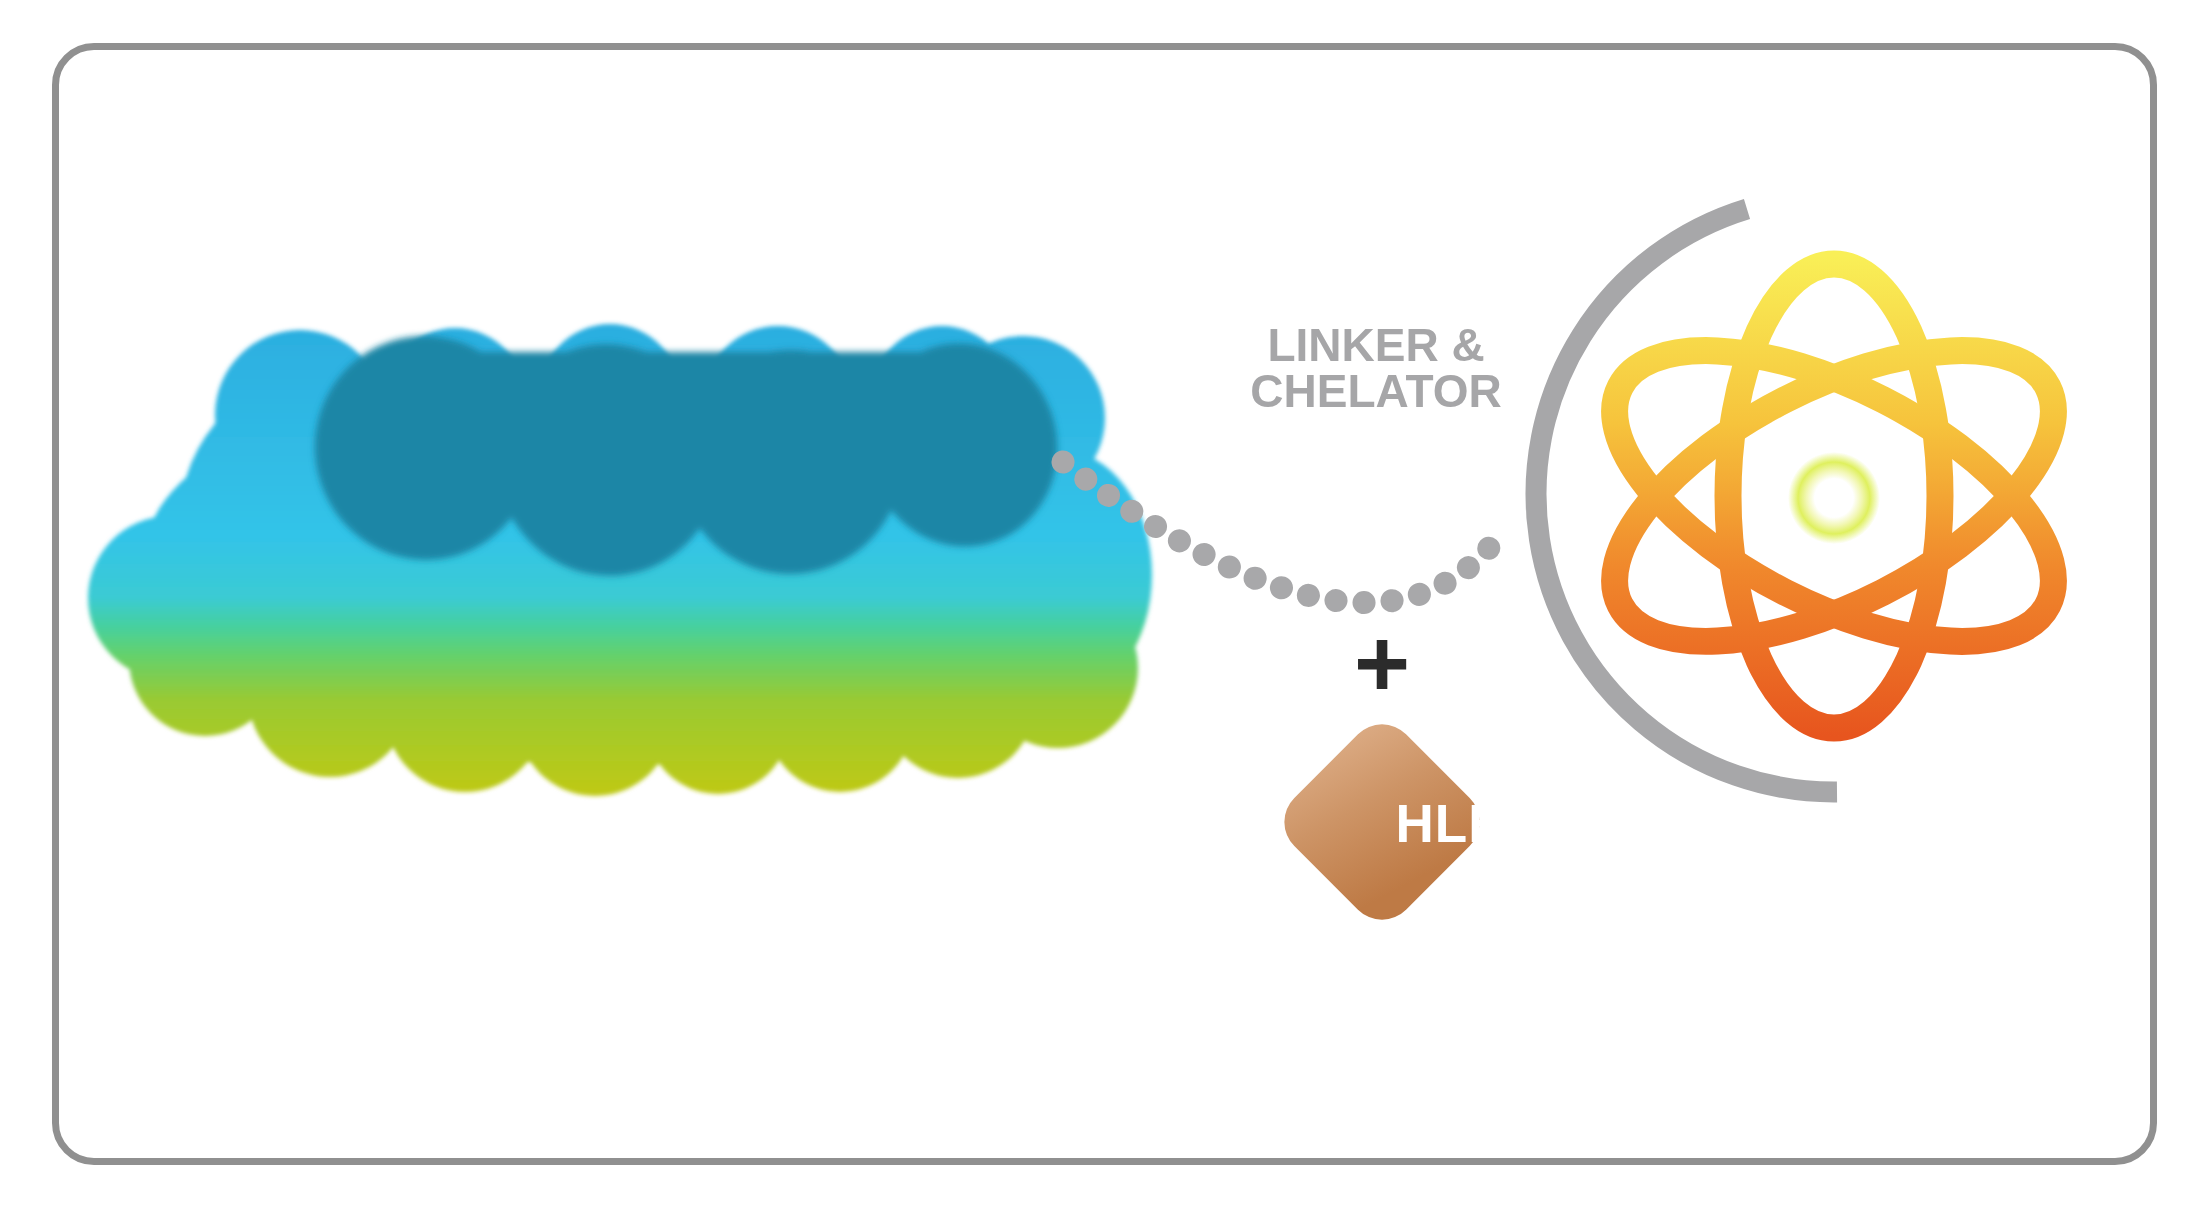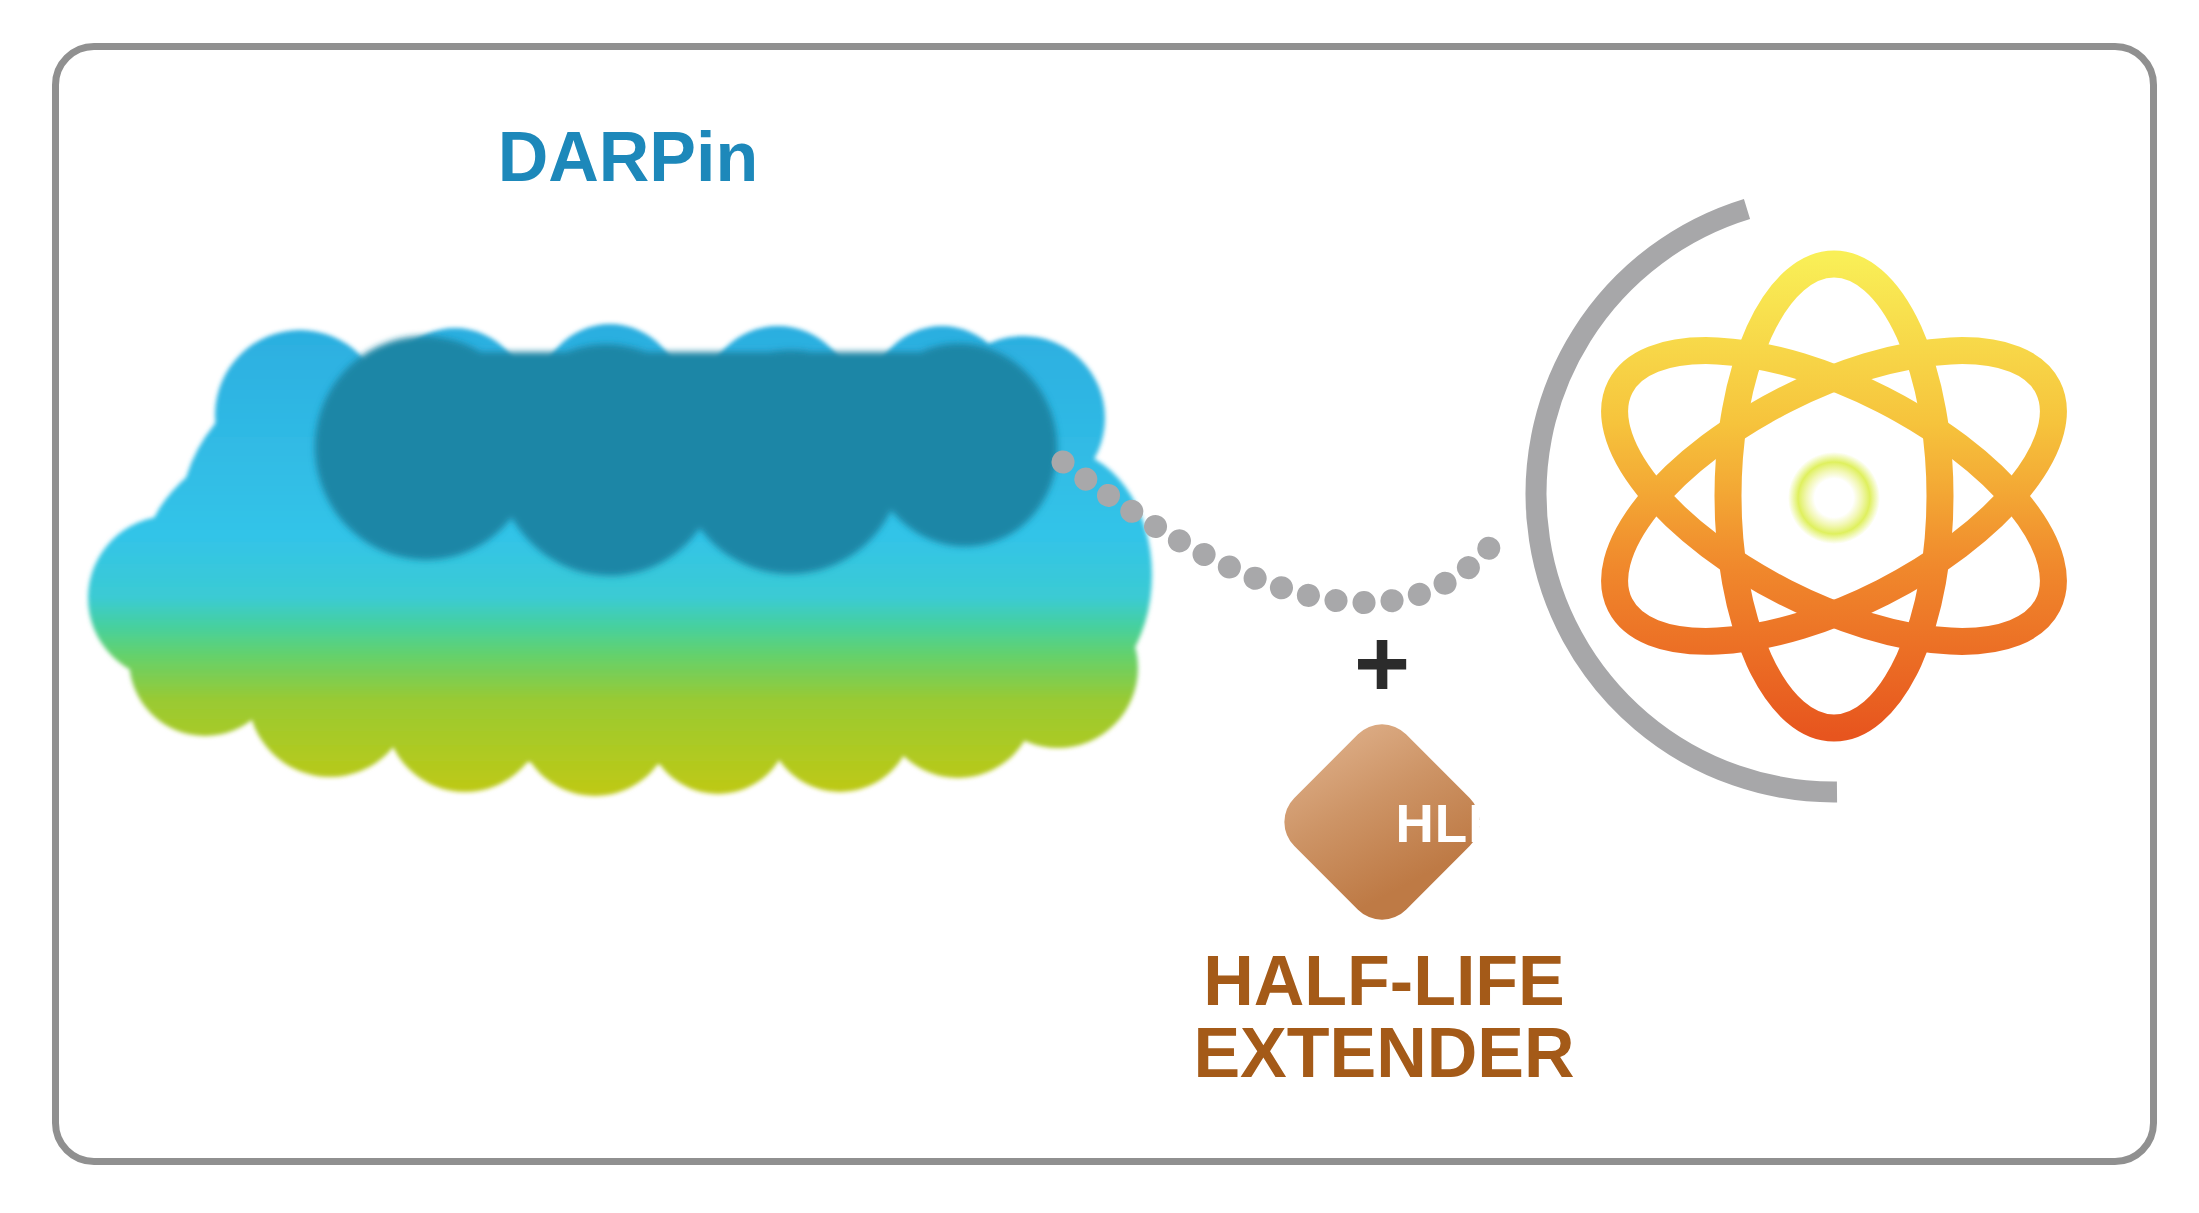--- a/index.html
+++ b/index.html
@@ -139,27 +139,26 @@
     <g>
       <ellipse cx="1834" cy="496" rx="108" ry="240" fill="none" stroke="url(#atomGradA)" stroke-width="27" transform="rotate(63 1834 496)"></ellipse>
       <ellipse cx="1834" cy="496" rx="108" ry="240" fill="none" stroke="url(#atomGradB)" stroke-width="27" transform="rotate(-63 1834 496)"></ellipse>
       <ellipse cx="1834" cy="496" rx="106" ry="232" fill="none" stroke="url(#atomGrad)" stroke-width="27"></ellipse>
       <circle cx="1834" cy="498" r="46" fill="url(#nucleusGrad)"></circle>
     </g>
 
     <rect x="1303" y="743" width="158" height="158" rx="34" transform="rotate(45 1382 822)" fill="url(#hleGrad)"></rect>
   </svg>
 
-  <div class="label label-darpin">DARPin</div>
 
 
+  <div class="label label-linker">
+    <span>LINKER &amp;</span><br>
+    <span>CHELATOR</span>
+  </div>
 
   <div class="label label-plus">+</div>
 
   <div class="label label-hle">HLE</div>
 
-  <div class="label label-halflife">
-    <span>HALF-LIFE</span><br>
-    <span>EXTENDER</span>
-  </div>
 
 
 </div>
 
 </body></html>

